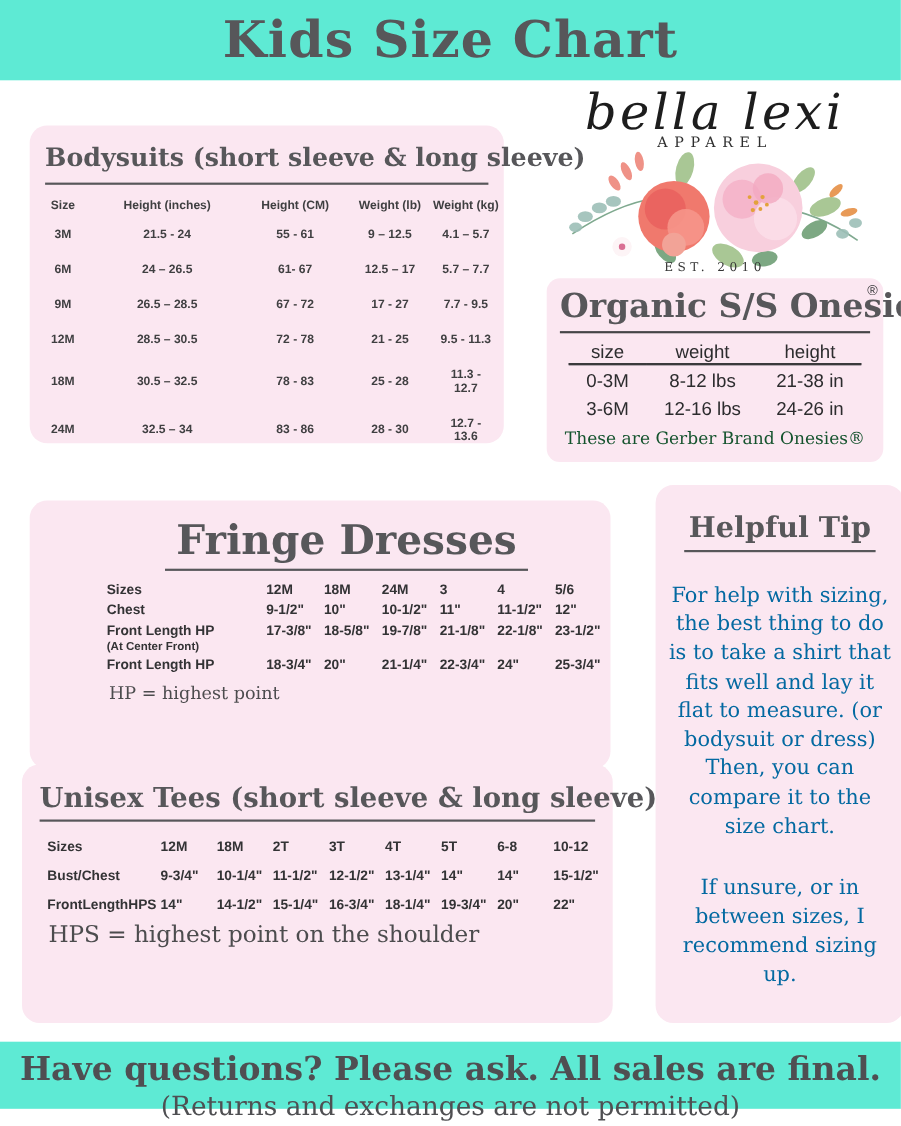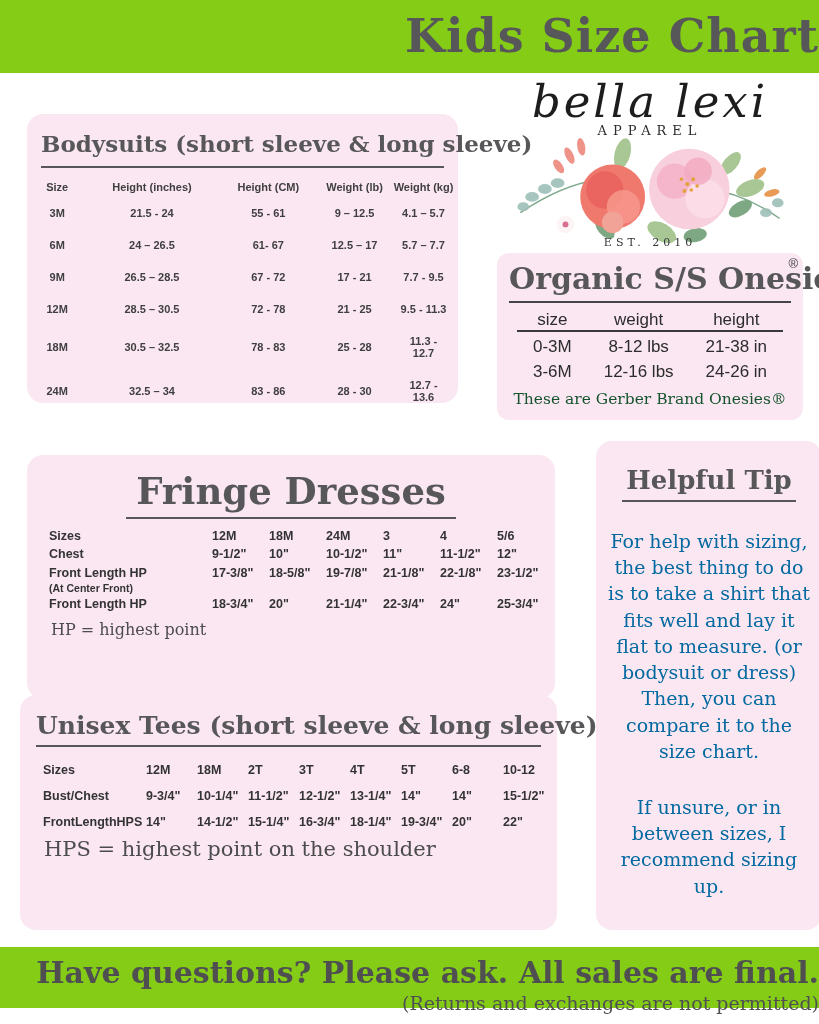--- a/index.html
+++ b/index.html
@@ -7,29 +7,29 @@
   body {
     background:#ffffff;
     font-family:"DejaVu Serif", serif;
     color:#4c4c4e;
     position:relative;
     overflow:hidden;
   }
   .canvas { position:absolute; inset:0; width:819px; height:1024px; background:#fff; }
 
   
-  .bar { position:absolute; left:0; width:819px; background:#84cc16; text-align:right; }
+  .bar { position:absolute; left:0; width:819px; background:#5eead4; text-align:center; }
   .bar.header { top:0; height:73px; }
   .bar.footer { top:947px; height:61px; padding-top:8px; }
   .page-title {
     font-size:46px; font-weight:bold; color:#57575a; letter-spacing:1px;
     line-height:73px; white-space:nowrap;
   }
   .footer-line1 { font-size:30px; font-weight:bold; color:#4f4f52; white-space:nowrap; }
-  .footer-line2 { font-size:19px; color:#4f4f52; margin-top:2px; white-space:nowrap; }
+  .footer-line2 { font-size:24px; color:#4f4f52; margin-top:2px; white-space:nowrap; }
 
   
   .panel { position:absolute; background:#fbe7f1; border-radius:16px; }
   .panel h2, .panel h3 { color:#57575a; font-weight:bold; text-align:center; }
 
   
   .bodysuits { left:27px; top:114px; width:431px; height:289px; }
   .bodysuits h2 {
     font-size:23px; white-space:nowrap; margin:16px 14px 0;
     padding-bottom:9px; border-bottom:2px solid #57575a;
@@ -63,21 +63,21 @@
   .organic .reg { position:absolute; right:5px; top:3px; font-size:13px; color:#3b3b3d; font-family:"Liberation Sans",sans-serif;}
   .organic table {
     margin:5px auto 0; border-collapse:collapse;
     font-family:"Liberation Sans", sans-serif; font-size:17px; color:#2c2c2e;
   }
   .organic th { font-weight:normal; padding:2px 16px 0; border-bottom:2px solid #3a3a3c; text-align:center; }
   .organic td { padding:5px 16px 0; text-align:center; }
   .organic .note { font-size:15.5px; color:#14532d; text-align:center; margin-top:8px; }
 
   
-  .fringe { left:27px; top:455px; width:528px; height:244px; }
+  .fringe { left:27px; top:455px; width:528px; height:244px;padding-left:48px; }
   .fringe h2 {
     display:table; font-size:37px; margin:14px auto 0;
     padding:0 10px 4px; border-bottom:2px solid #57575a; white-space:nowrap;
   }
   .fringe table {
     margin:8px 0 0 20px; border-collapse:collapse;
     font-family:"Liberation Sans", sans-serif; font-weight:bold;
     font-size:12.5px; color:#333335;
   }
   .fringe td { padding:2px 2px; text-align:left; line-height:1.15; }
@@ -154,21 +154,21 @@
             <td>6M</td>
             <td>24 – 26.5</td>
             <td>61- 67</td>
             <td>12.5 – 17</td>
             <td>5.7 – 7.7</td>
           </tr>
           <tr>
             <td>9M</td>
             <td>26.5 – 28.5</td>
             <td>67 - 72</td>
-            <td>17 - 21</td>
+            <td>17 - 27</td>
             <td>7.7 - 9.5</td>
           </tr>
           <tr>
             <td>12M</td>
             <td>28.5 – 30.5</td>
             <td>72 - 78</td>
             <td>21 - 25</td>
             <td>9.5 - 11.3</td>
           </tr>
           <tr>

